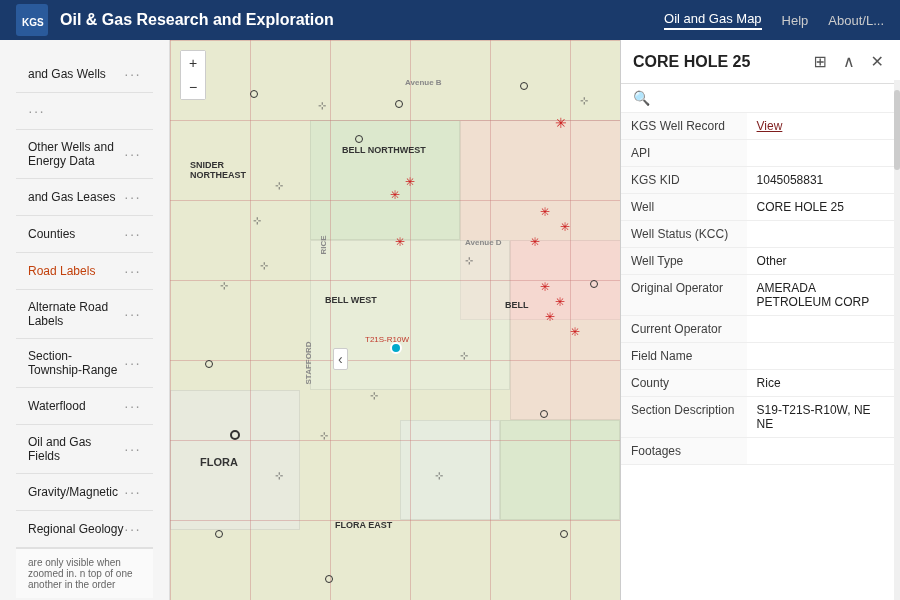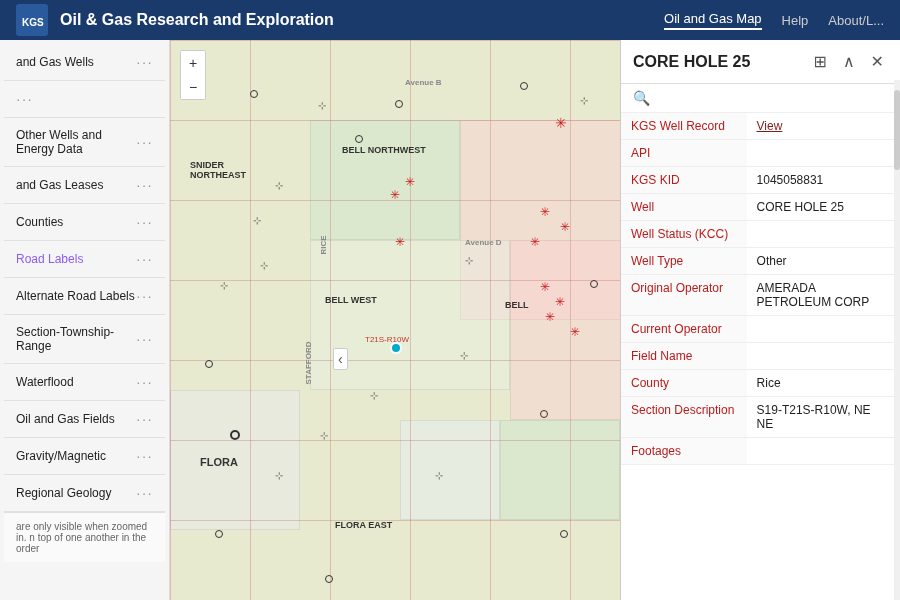--- a/index.html
+++ b/index.html
@@ -16,29 +16,29 @@
     #header-nav { display: flex; gap: 20px; align-items: center; }
     .nav-item { color: #ccc; font-size: 13px; cursor: pointer; }
     .nav-item.active { color: white; border-bottom: 2px solid white; padding-bottom: 2px; }
 
     
     #main { display: flex; height: 560px; }
 
     
     #sidebar {
       width: 170px; min-width: 170px; background: #f5f5f5; height: 100%; overflow-y: auto;
-      border-right: 1px solid #ddd; padding: 4px;
+      border-right: 1px solid #ddd; padding: 16px;
     }
     .sidebar-item {
       display: flex; align-items: center; justify-content: space-between;
       padding: 10px 12px; border-bottom: 1px solid #e0e0e0; cursor: pointer;
       font-size: 12px; color: #222;
     }
     .sidebar-item-label { flex: 1; }
-    .sidebar-item-label.muted { color: #8b5cf6; }
+    .sidebar-item-label.muted { color: #c2410c; }
     .sidebar-dots { color: #999; font-size: 14px; letter-spacing: 1px; }
     .sidebar-note {
       padding: 8px 12px; font-size: 10px; color: #666; border-top: 1px solid #e0e0e0;
       background: #fafafa;
     }
 
     
     #map-area { flex: 1; position: relative; overflow: hidden; background: #e8ead0; }
 
     
@@ -91,21 +91,21 @@
       padding: 6px 12px; border-bottom: 1px solid #eee;
     }
     .search-icon-small { color: #888; font-size: 14px; }
     #popup-body { flex: 1; overflow-y: auto; }
     .popup-table { width: 100%; border-collapse: collapse; }
     .popup-table tr { border-bottom: 1px solid #eee; }
     .popup-table td {
       padding: 6px 10px; font-size: 12px; vertical-align: top;
     }
     .popup-table td:first-child {
-      color: #b91c1c; width: 45%; background: #fafafa;
+      color: #404040; width: 45%; background: #fafafa;
     }
     .popup-table td:last-child { color: #222; }
     .popup-link { color: #7f1d1d; text-decoration: underline; cursor: pointer; }
 
     
     .map-dot {
       position: absolute; width: 8px; height: 8px; border-radius: 50%;
       border: 1.5px solid #333; background: transparent;
     }
     .map-dot.filled { background: #333; }

